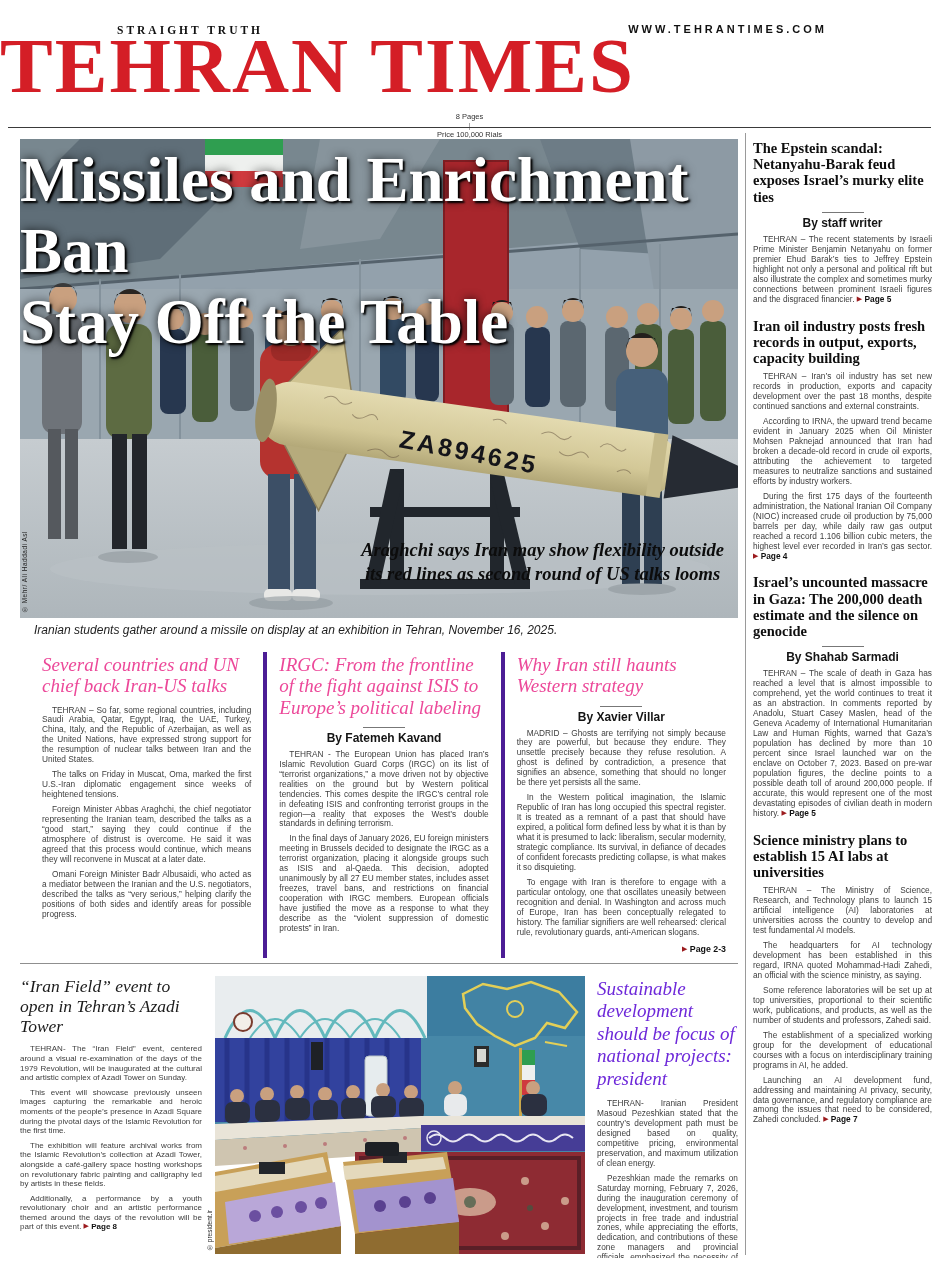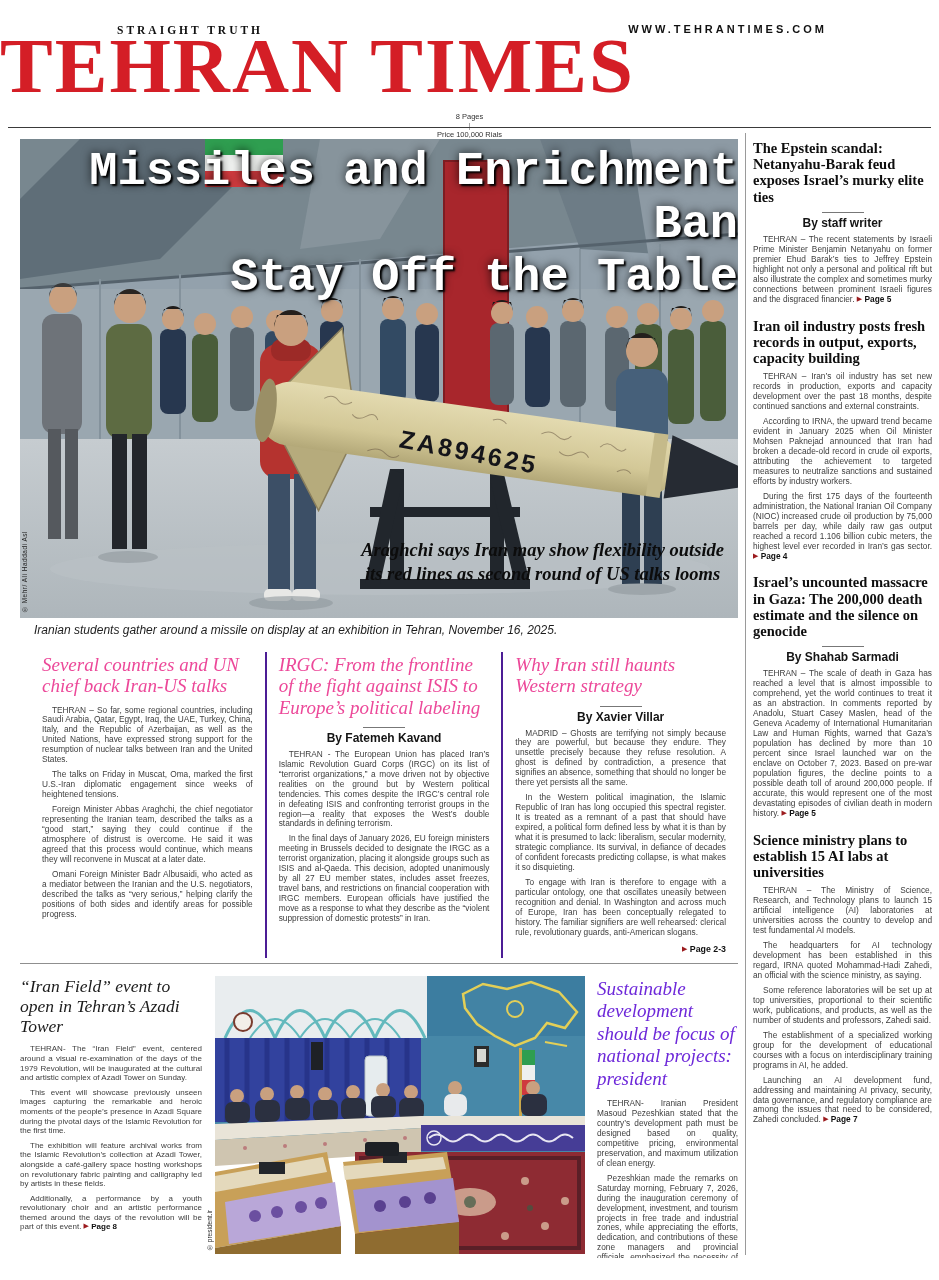--- a/index.html
+++ b/index.html
@@ -19,22 +19,22 @@
   .infoline .sep{color:#777;}
   .mast-rule{position:absolute;left:8px;right:8px;top:127px;border-top:1.5px solid #3a3a3a;}
 
   
   .vdivider{position:absolute;left:745px;top:133px;height:1122px;border-left:1px solid #9a9a9a;}
   .hrule-bottom{position:absolute;left:20px;top:963px;width:718px;border-top:1px solid #8f8f8f;}
 
   
   .lead-photo{position:absolute;left:20px;top:139px;width:718px;height:479px;overflow:hidden;}
   .lead-photo svg{position:absolute;left:0;top:0;}
-  .headline{position:absolute;left:0;right:0;top:6px;text-align:right;
-            font-family:Liberation Mono, monospace;font-weight:bold;font-size:47px;line-height:1.13;
+  .headline{position:absolute;left:0;right:0;top:6px;text-align:left;
+            font-family:Liberation Serif, serif;font-weight:bold;font-size:63px;line-height:1.13;
             color:#fff;text-shadow:2px 2px 2px #000,0 0 10px rgba(0,0,0,.75);}
   .subheadline{position:absolute;right:14px;bottom:32px;text-align:center;
                font-family:"Liberation Serif",serif;font-style:italic;font-weight:bold;
                font-size:18.5px;line-height:1.3;color:#0c0c0c;}
   .photo-credit{position:absolute;left:1px;bottom:4px;writing-mode:vertical-rl;
                 transform:rotate(180deg);font-size:6.5px;color:#222;letter-spacing:.5px;}
   .caption{position:absolute;left:22px;top:623px;width:716px;
            font-family:Liberation Sans, sans-serif;font-style:italic;font-size:12px;color:#1d1d1d;margin-left:12px;}
 
   
@@ -43,21 +43,21 @@
   .byline-rule{width:42px;border-top:1px solid #777;margin:7px auto 3px auto;}
   .byline{text-align:center;font-weight:bold;font-size:12px;color:#141414;margin-bottom:5px;}
   .pref{white-space:nowrap;text-indent:0;}
   .pref .tri{font-size:7px;position:relative;top:-1px;}
   .pref b{color:#101010;}
 
   
   .middle{position:absolute;left:20px;top:652px;width:718px;height:306px;display:flex;}
   .mid-col{flex:1 1 0;padding:0 12px;overflow:hidden;}
   .mid-col.first{padding-left:22px;}
-  .mid-col + .mid-col{border-left:2px solid #4c1d95;}
+  .mid-col + .mid-col{border-left:4px solid #4c1d95;}
   .mid-title{font-family:"Liberation Serif",serif;font-style:italic;font-size:19px;
              line-height:1.12;color:#ec4899;margin:2px 0 9px 0;}
   .pageref-line{text-align:right;font-size:8.8px;margin-top:6px;}
 
   
   .bottom{position:absolute;left:20px;top:976px;width:718px;height:282px;display:flex;overflow:hidden;}
   .bottom-left{width:182px;flex:0 0 auto;}
   .bottom-left .art-title{font-family:"Liberation Serif",serif;font-style:italic;font-size:17.5px;
              line-height:1.15;color:#1b1b1b;margin:0 0 8px 0;}
   .bottom-left p{font-size:8px;}

